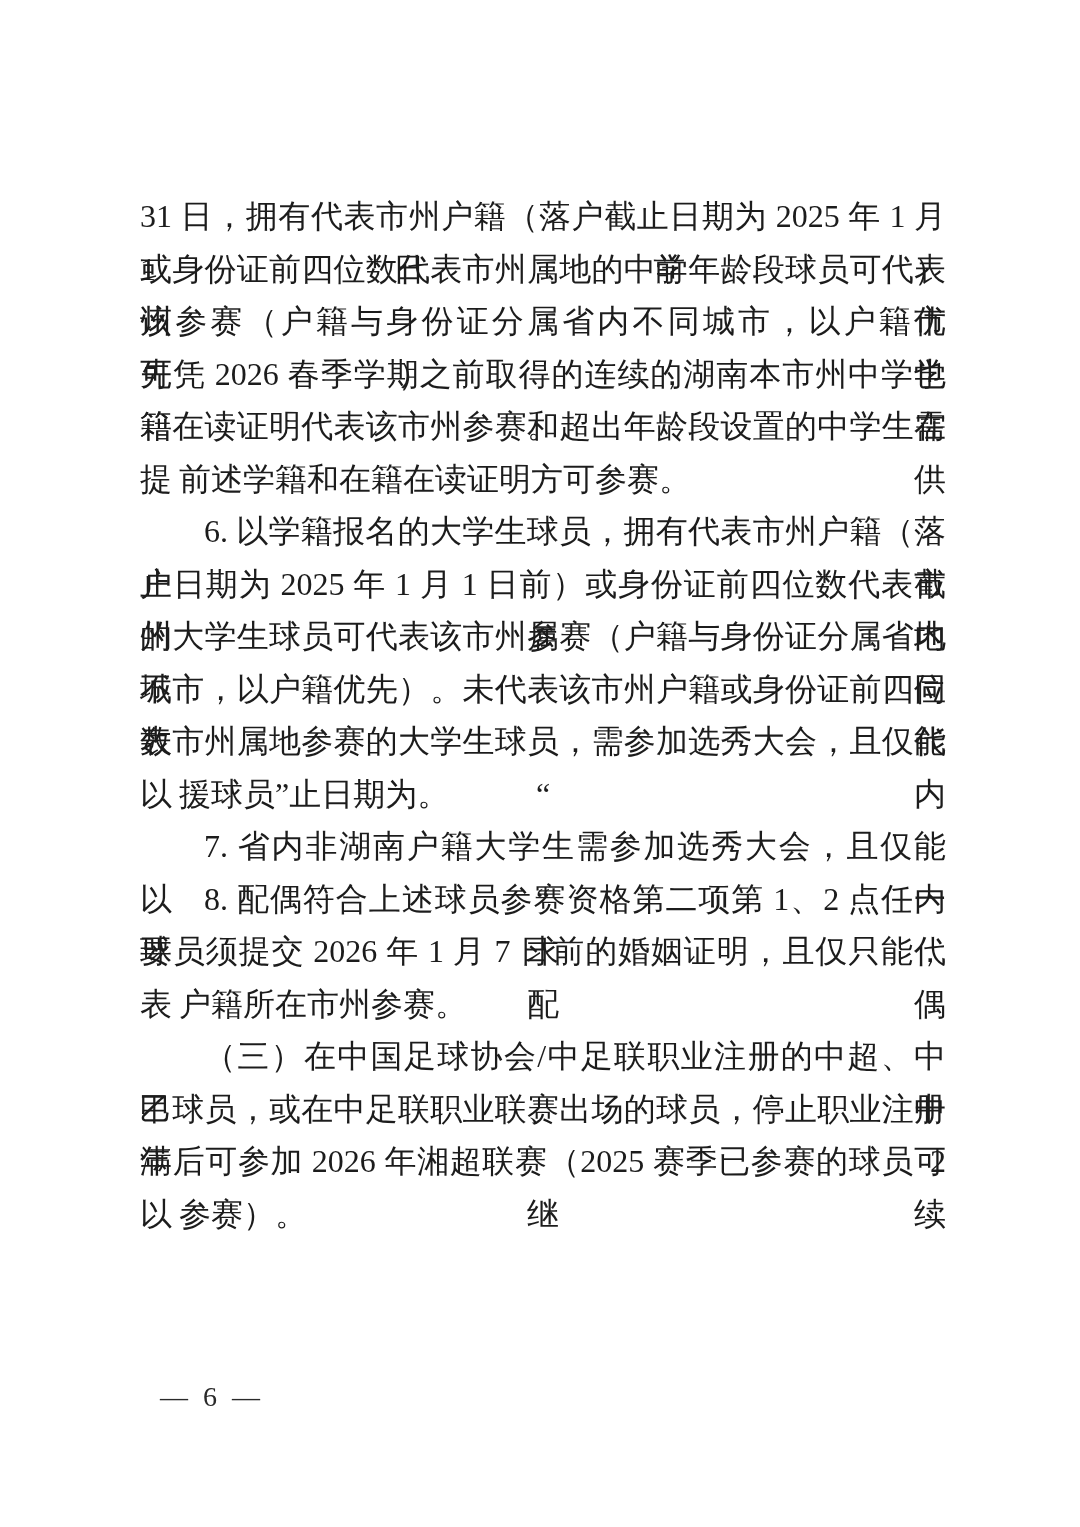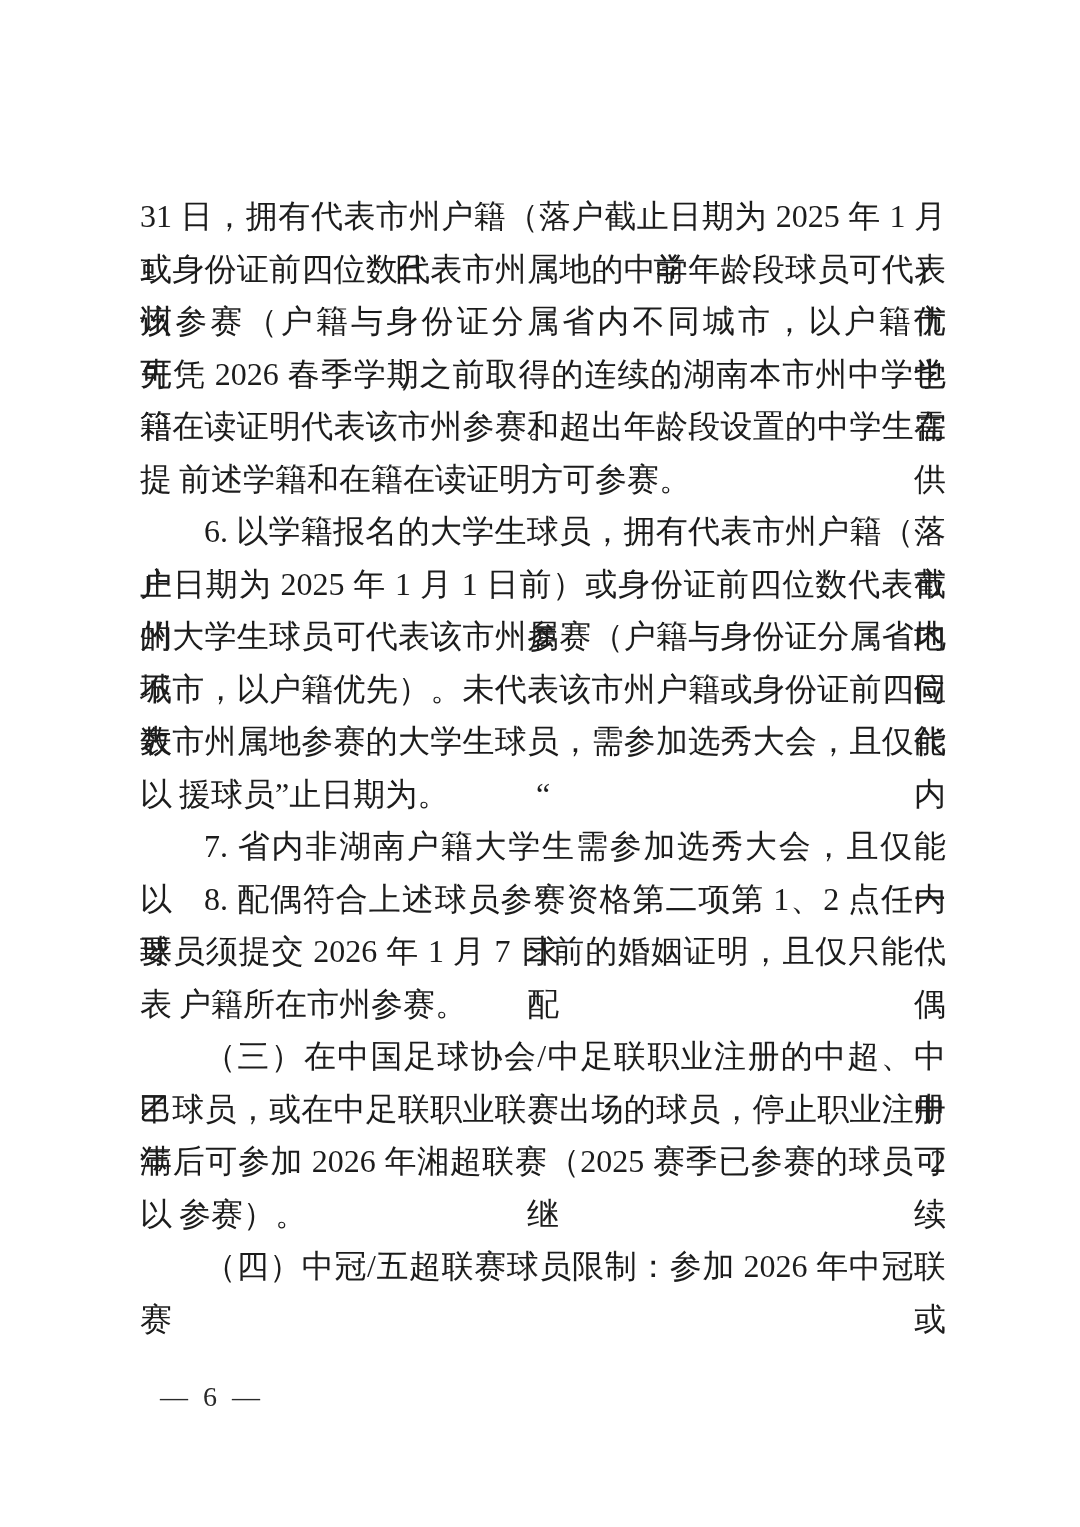--- a/index.html
+++ b/index.html
@@ -75,17 +75,16 @@
     <div class="ln">表市州属地参赛的大学生球员，需参加选秀大会，且仅能以“内</div>
     <div class="ln end">援球员”止日期为。</div>
     <div class="ln ind">7. 省内非湖南户籍大学生需参加选秀大会，且仅能以“内</div>
     <div class="ln ind">8. 配偶符合上述球员参赛资格第二项第 1、2 点任一要求，</div>
     <div class="ln">球员须提交 2026 年 1 月 7 日前的婚姻证明，且仅只能代表配偶</div>
     <div class="ln end">户籍所在市州参赛。</div>
     <div class="ln ind">（三）在中国足球协会/中足联职业注册的中超、中甲、中</div>
     <div class="ln">乙球员，或在中足联职业联赛出场的球员，停止职业注册满 2</div>
     <div class="ln">年后可参加 2026 年湘超联赛（2025 赛季已参赛的球员可以继续</div>
     <div class="ln end">参赛）。</div>
-    <div class="ln ind">（四）中冠/五超联赛球员限制：参加 2026 年中冠联赛或</div>
   </div>
 
   <div class="footer">— 6 —</div>
 </div>
 
 </body></html>

